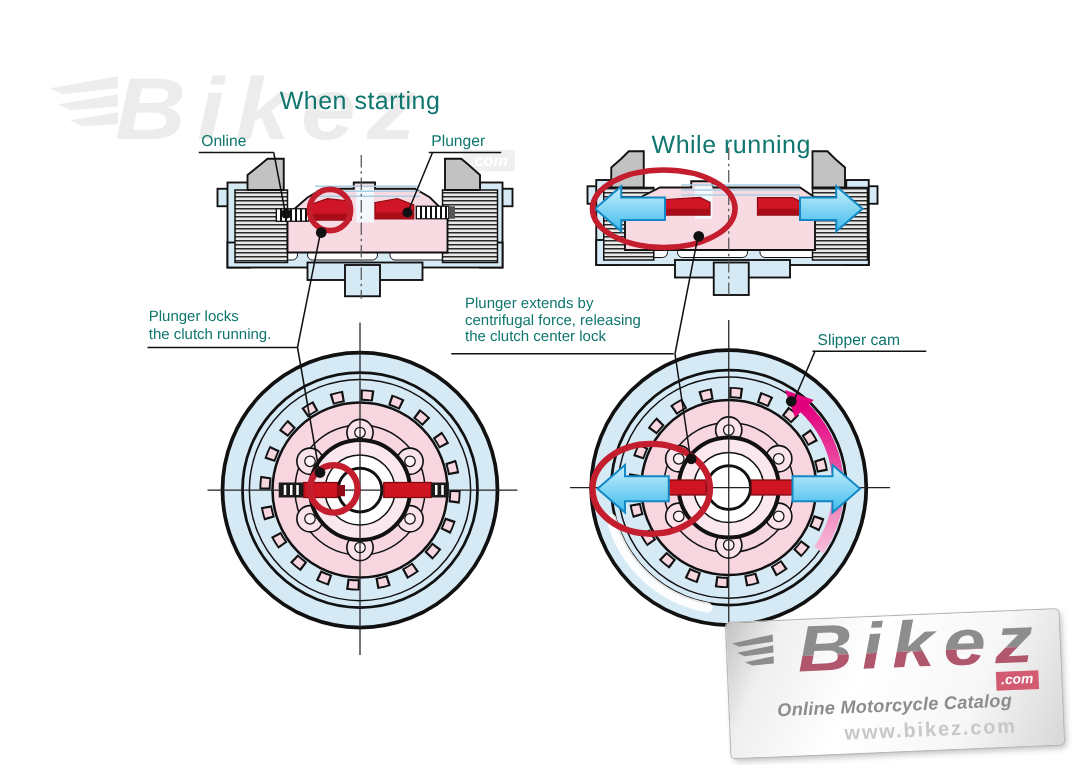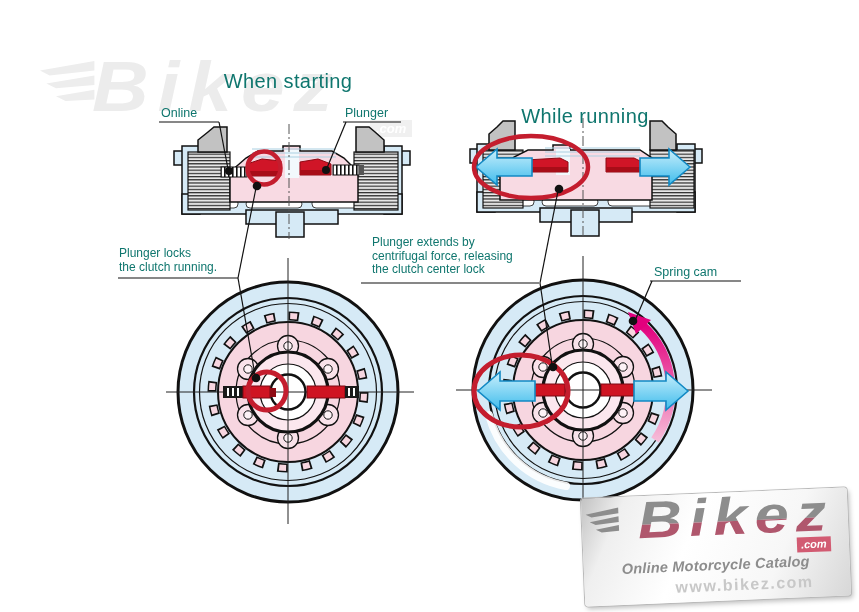--- a/index.html
+++ b/index.html
@@ -248,21 +248,21 @@
       <circle cx="553" cy="367" r="4.3"></circle>
       <circle cx="633" cy="321" r="4.3"></circle>
     </g>
   </svg>
 
   <div class="txt heading" style="left:178px;top:70px;">When starting</div>
   <div class="txt heading" style="left:475px;top:73px;margin-top:32px;">While running</div>
 
   <div class="txt small-label" style="left:161px;top:106px;">Online</div>
   <div class="txt small-label" style="left:345px;top:106px;">Plunger</div>
-  <div class="txt small-label" style="left:654px;top:265px;">Spring cam</div>
+  <div class="txt small-label" style="left:654px;top:265px;">Slipper cam</div>
 
   <div class="txt note" style="left:119px;top:247px;">Plunger locks
 the clutch running.</div>
   <div class="txt note" style="left:356px;top:236px;margin-left:16px;">Plunger extends by
 centrifugal force, releasing
 the clutch center lock</div>
 
   <div class="logo-card">
     <svg class="wing" width="58" height="30" viewBox="0 0 60 30" style="left:4px;top:10px;">
       <polygon points="0,6 34,0 34,6 6,9" fill="#8d8d8d"></polygon>

